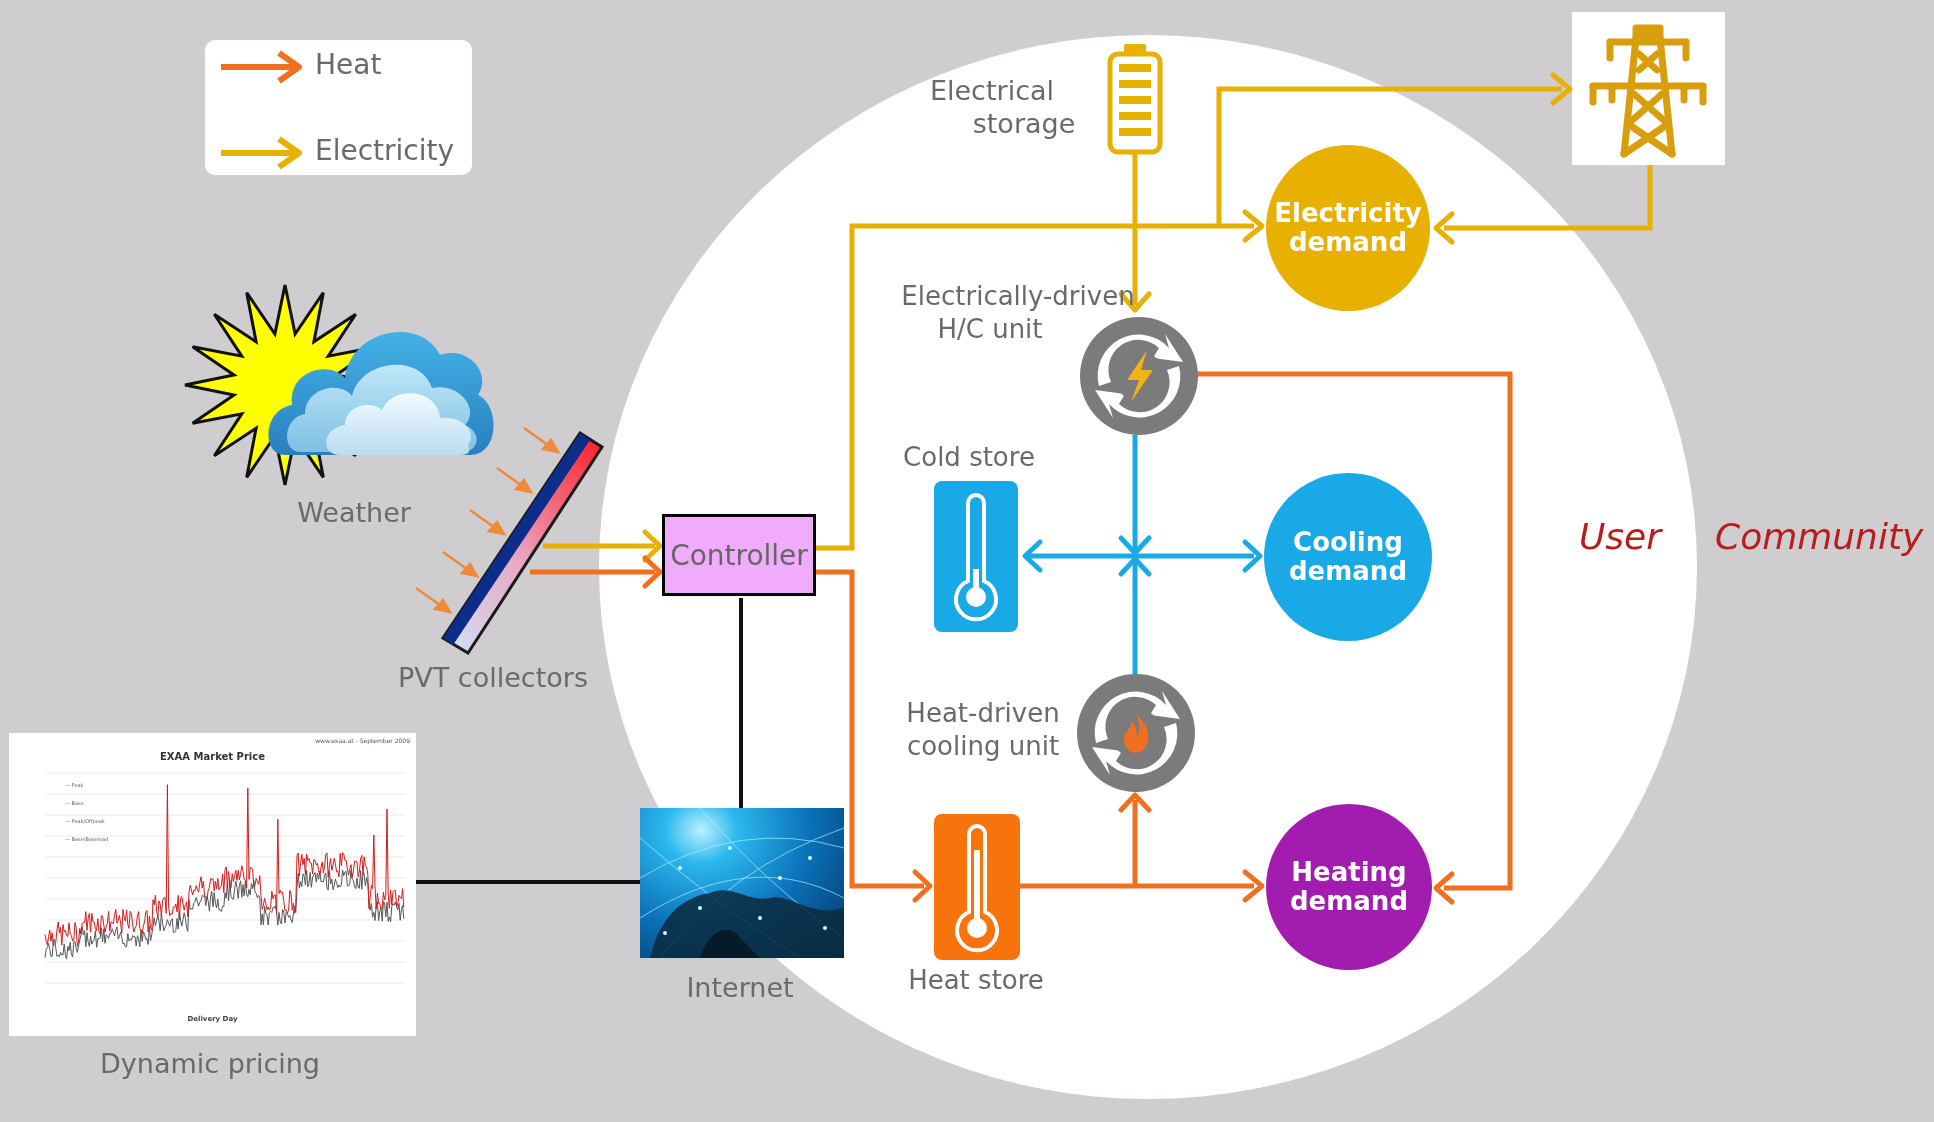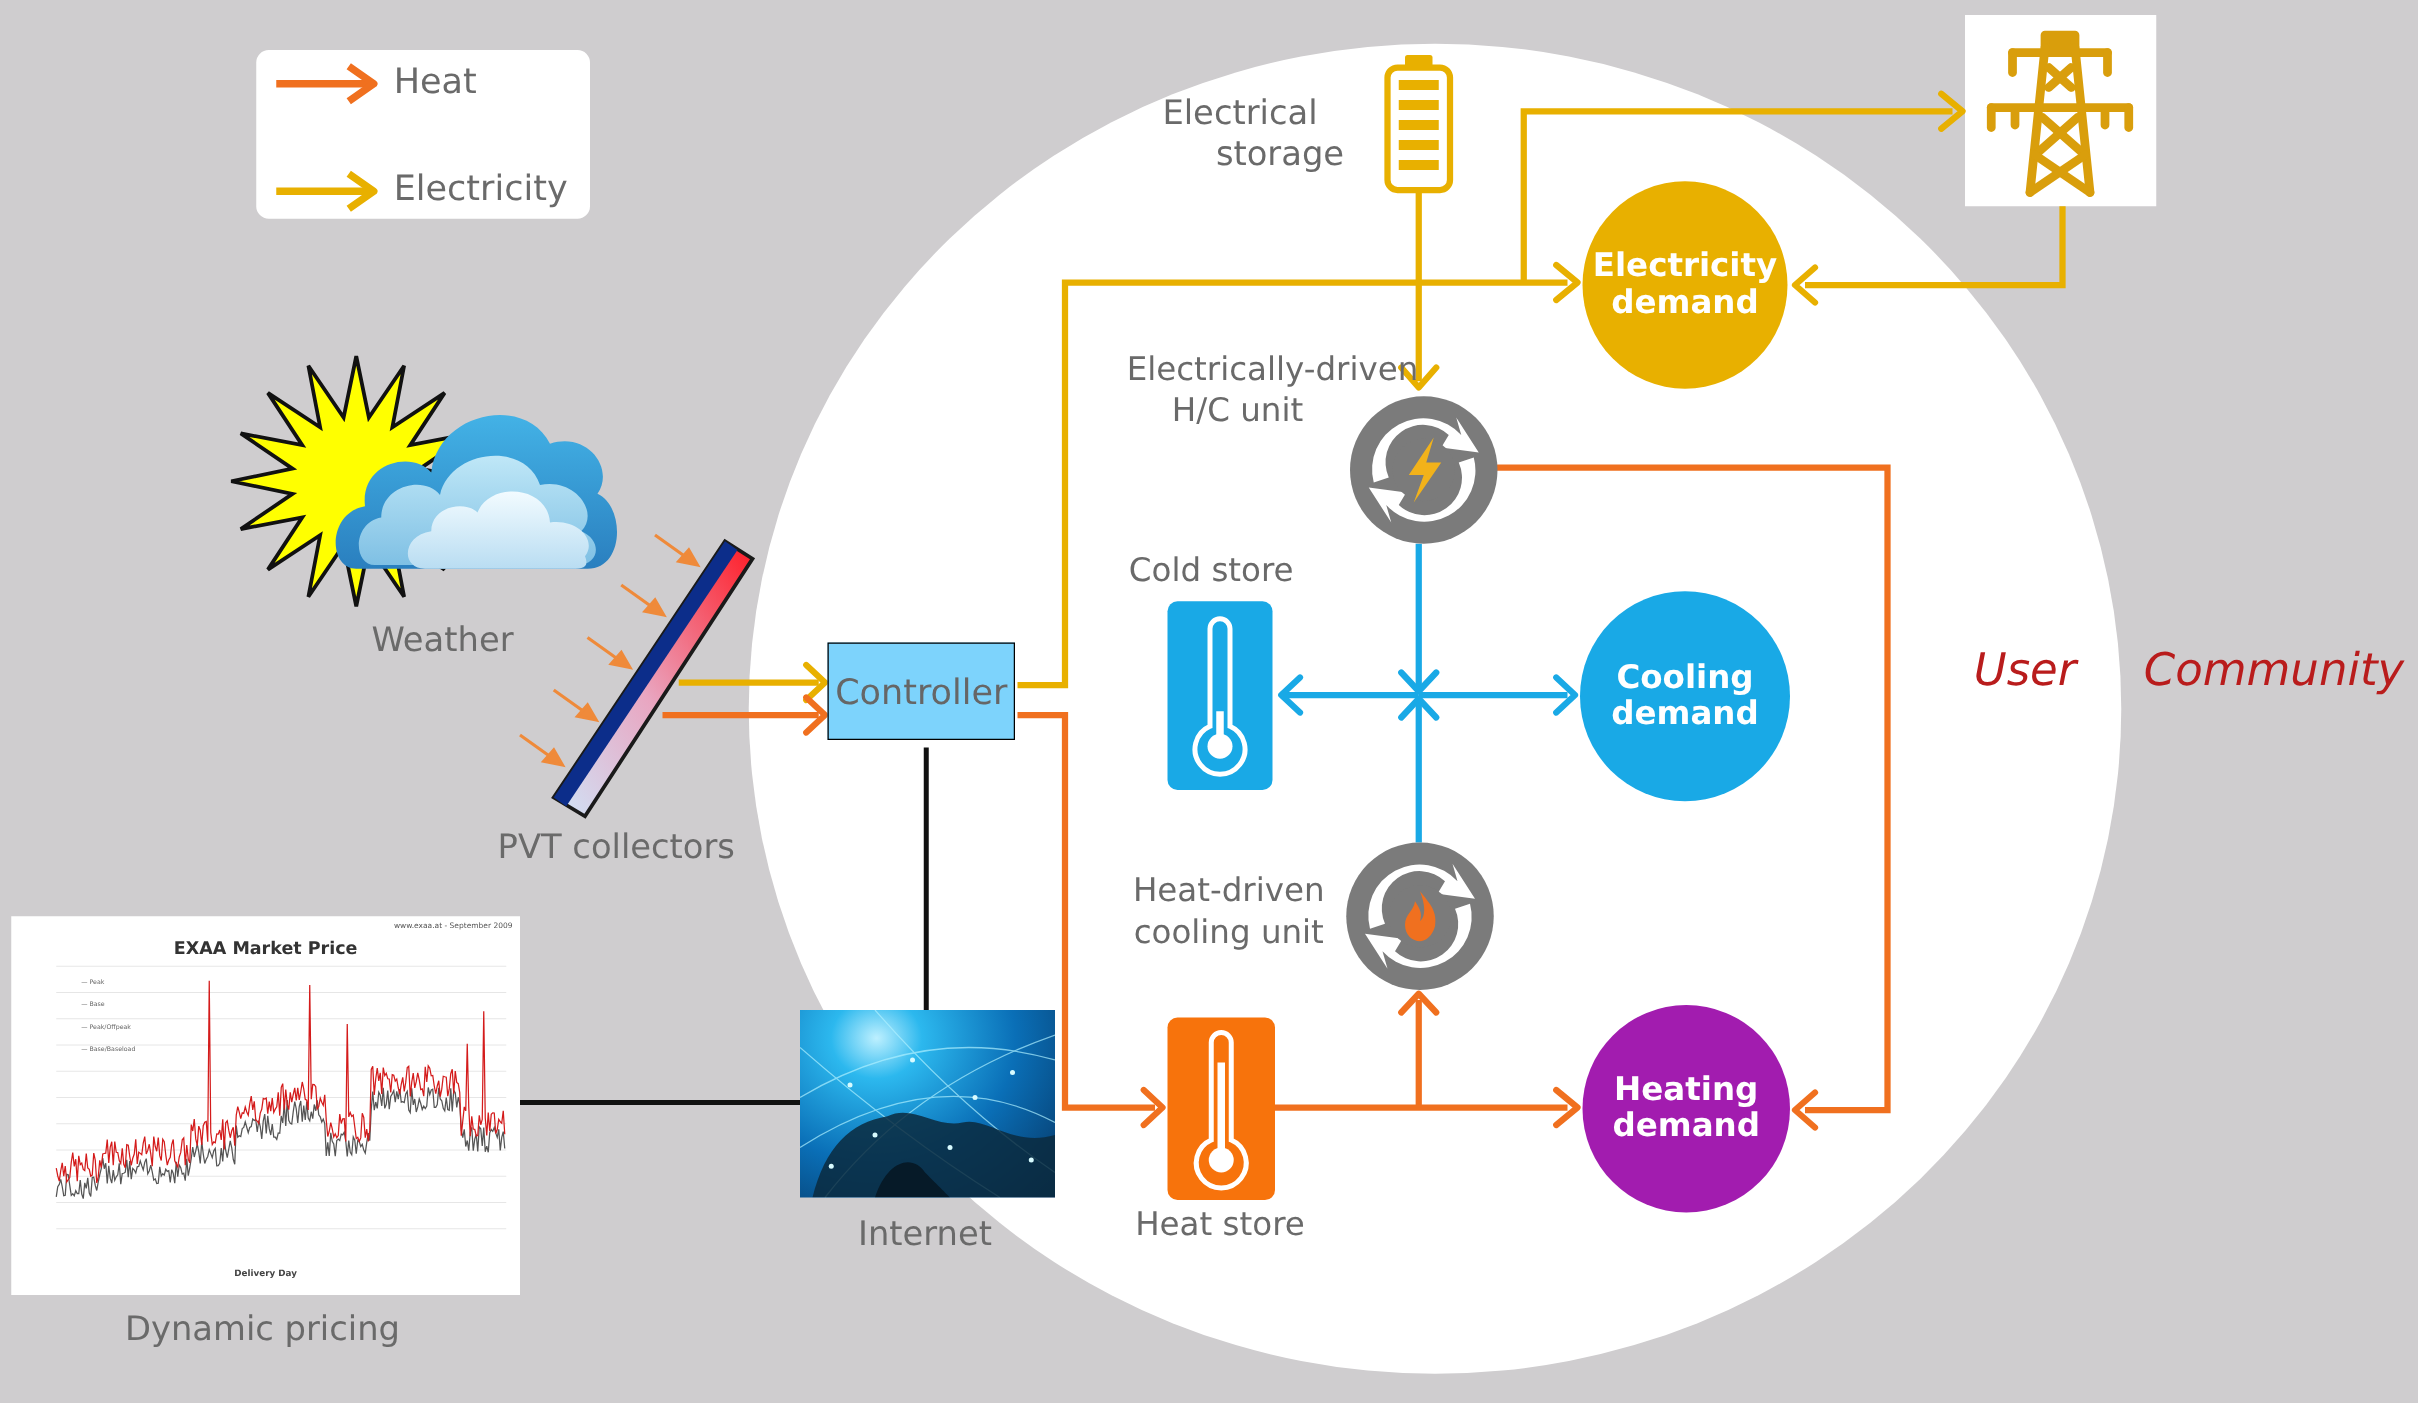--- a/index.html
+++ b/index.html
@@ -7,21 +7,21 @@
   #stage { position: absolute; left: 0; top: 0; width: 1934px; height: 1122px; }
   .lbl { position: absolute; color: #6a6a6a; font-family: "DejaVu Sans", sans-serif; white-space: nowrap; text-align: center; line-height: 1.15; }
   .lbl.fs26 { font-size: 26px; }
   .lbl.fs27 { font-size: 27px; }
   .lbl.italic { font-style: italic; color: #b91c1c; font-size: 36px; }
   .box { position: absolute; background: #fff; border-radius: 10px; }
   .legend { left: 205px; top: 40px; width: 267px; height: 135px; }
   .legend-row { position: absolute; left: 0; width: 267px; height: 40px; }
   .legend-row svg { position: absolute; left: 14px; top: 4px; }
   .legend-row span { position: absolute; left: 110px; top: 2px; font-size: 28px; color: #6a6a6a; }
-  .controller { position: absolute; left: 662px; top: 514px; width: 148px; height: 76px; background: #7dd3fc; border: 1px solid #000000; display: flex; align-items: center; justify-content: center; font-size: 28px; color: #666; font-family: "DejaVu Sans", sans-serif; }
+  .controller { position: absolute; left: 662px; top: 514px; width: 148px; height: 76px; background: #f0abfc; border: 3px solid #000000; display: flex; align-items: center; justify-content: center; font-size: 28px; color: #666; font-family: "DejaVu Sans", sans-serif; }
   .demand { position: absolute; border-radius: 50%; display: flex; align-items: center; justify-content: center; text-align: center; color: #fff; font-weight: bold; font-size: 26px; line-height: 1.1; font-family: "DejaVu Sans", sans-serif; }
   .elec-demand { left: 1266px; top: 145px; width: 164px; height: 166px; background: #e8b000; }
   .cool-demand { left: 1264px; top: 473px; width: 168px; height: 168px; background: #19a9e6; }
   .heat-demand { left: 1266px; top: 804px; width: 166px; height: 166px; background: #a21caf; }
   .store { position: absolute; border-radius: 8px; }
   .cold-store { left: 934px; top: 481px; width: 84px; height: 151px; background: #19a9e6; }
   .heat-store { left: 934px; top: 814px; width: 86px; height: 146px; background: #f7730c; }
   .store svg { position: absolute; left: 0; top: 0; }
   .internet { position: absolute; left: 640px; top: 808px; width: 204px; height: 150px; overflow: hidden; background: radial-gradient(ellipse at 30% 15%, #bdf0ff 0%, #2cb8ee 18%, #0a6fb7 55%, #06325e 100%); }
   .pricing { position: absolute; left: 9px; top: 733px; width: 407px; height: 303px; background: #fff; }
@@ -269,21 +269,21 @@
           <circle cx="120" cy="110" r="2"></circle>
           <circle cx="60" cy="100" r="2"></circle>
         <circle cx="185" cy="120" r="2"></circle>
           <circle cx="25" cy="125" r="2"></circle>
       </g>
     </svg>
   </div>
 
   <div class="pricing">
     <div style="position:absolute;right:6px;top:4px;font-size:6px;color:#555;font-family:'DejaVu Sans',sans-serif;">www.exaa.at - September 2009</div>
-    <div style="position:absolute;left:0;width:407px;top:18px;text-align:center;font-size:14px;font-weight:bold;color:#333;font-family:'DejaVu Sans',sans-serif;">EXAA Market Price</div>
+    <div style="position:absolute;left:0;width:407px;top:18px;text-align:center;font-size:10px;font-weight:bold;color:#333;font-family:'DejaVu Sans',sans-serif;">EXAA Market Price</div>
     <svg id="pricing-svg" width="407" height="303" style="position:absolute;left:0;top:0;">
         <line x1="36" x2="396" y1="40" y2="40" stroke="#ddd" stroke-width="0.6"></line>
         <line x1="36" x2="396" y1="61" y2="61" stroke="#ddd" stroke-width="0.6"></line>
         <line x1="36" x2="396" y1="82" y2="82" stroke="#ddd" stroke-width="0.6"></line>
         <line x1="36" x2="396" y1="103" y2="103" stroke="#ddd" stroke-width="0.6"></line>
         <line x1="36" x2="396" y1="124" y2="124" stroke="#ddd" stroke-width="0.6"></line>
         <line x1="36" x2="396" y1="145" y2="145" stroke="#ddd" stroke-width="0.6"></line>
         <line x1="36" x2="396" y1="166" y2="166" stroke="#ddd" stroke-width="0.6"></line>
         <line x1="36" x2="396" y1="187" y2="187" stroke="#ddd" stroke-width="0.6"></line>
         <line x1="36" x2="396" y1="208" y2="208" stroke="#ddd" stroke-width="0.6"></line>

